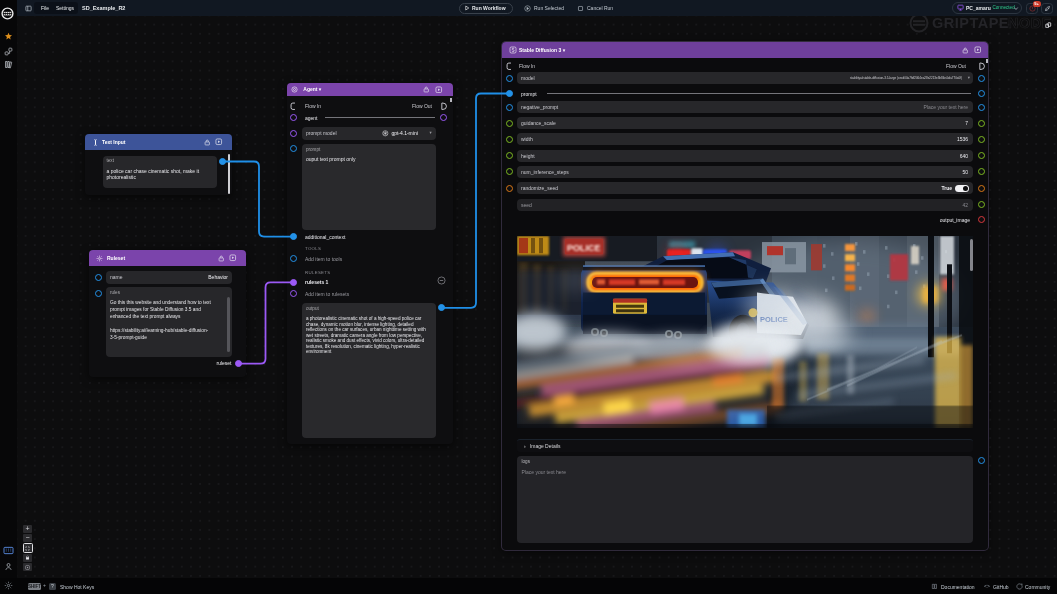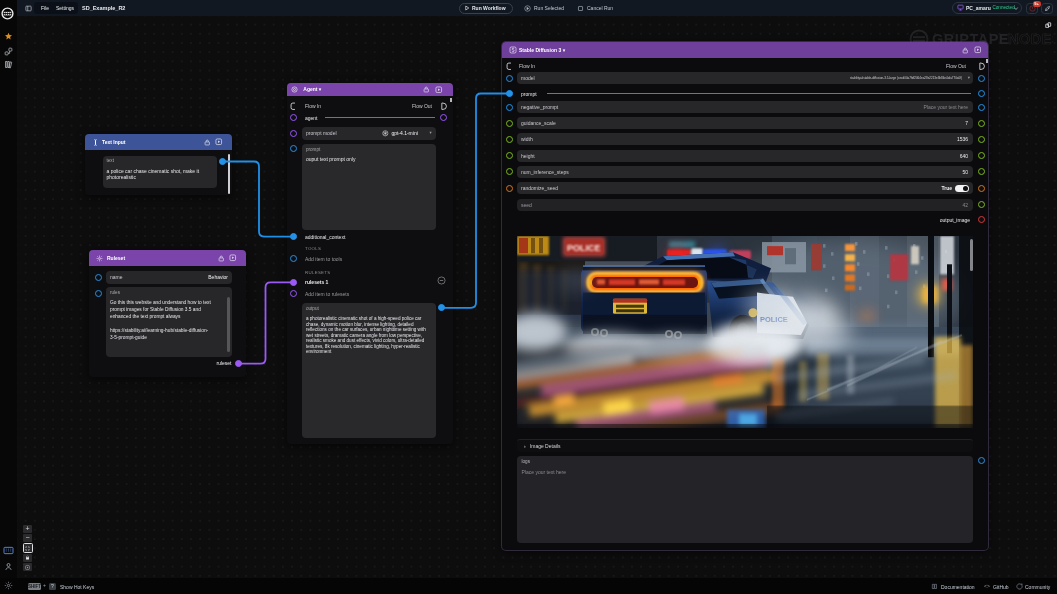--- a/index.html
+++ b/index.html
@@ -32,21 +32,21 @@
   .port.g { border:1.6px solid #7cb821; }
   .port.o { border:1.6px solid #d97716; }
   .port.r { border:1.6px solid #d8373c; }
   .port.fill-b { background:#2492e8; border:1.6px solid #2492e8; }
   .port.fill-p { background:#9b59f5; border:1.6px solid #9b59f5; }
 </style>
 </head>
 <body>
 <div id="canvas"></div>
 
-<div class="abs" style="left:908px;top:28px;width:145px;height:22px;">
+<div class="abs" style="left:908px;top:12px;width:145px;height:22px;">
   <svg width="145" height="22" viewBox="0 0 145 22">
     <circle cx="11" cy="11" r="8.5" fill="none" stroke="#232326" stroke-width="2"></circle>
     <rect x="5" y="8.2" width="12" height="2" fill="#232326"></rect>
     <rect x="5" y="11.8" width="12" height="2" fill="#232326"></rect>
     <text x="24" y="16" font-size="14.5" font-weight="bold" fill="#242428" letter-spacing="0.5">GRIPTAPE</text>
     <text x="100" y="16" font-size="14.5" font-weight="bold" fill="none" stroke="#232326" stroke-width="0.6" letter-spacing="0.5">NODES</text>
   </svg>
 </div>
 
 <div class="abs" style="left:1043px;top:19.5px;width:10.5px;height:10.5px;border-radius:50%;background:#0c0c0e;">

